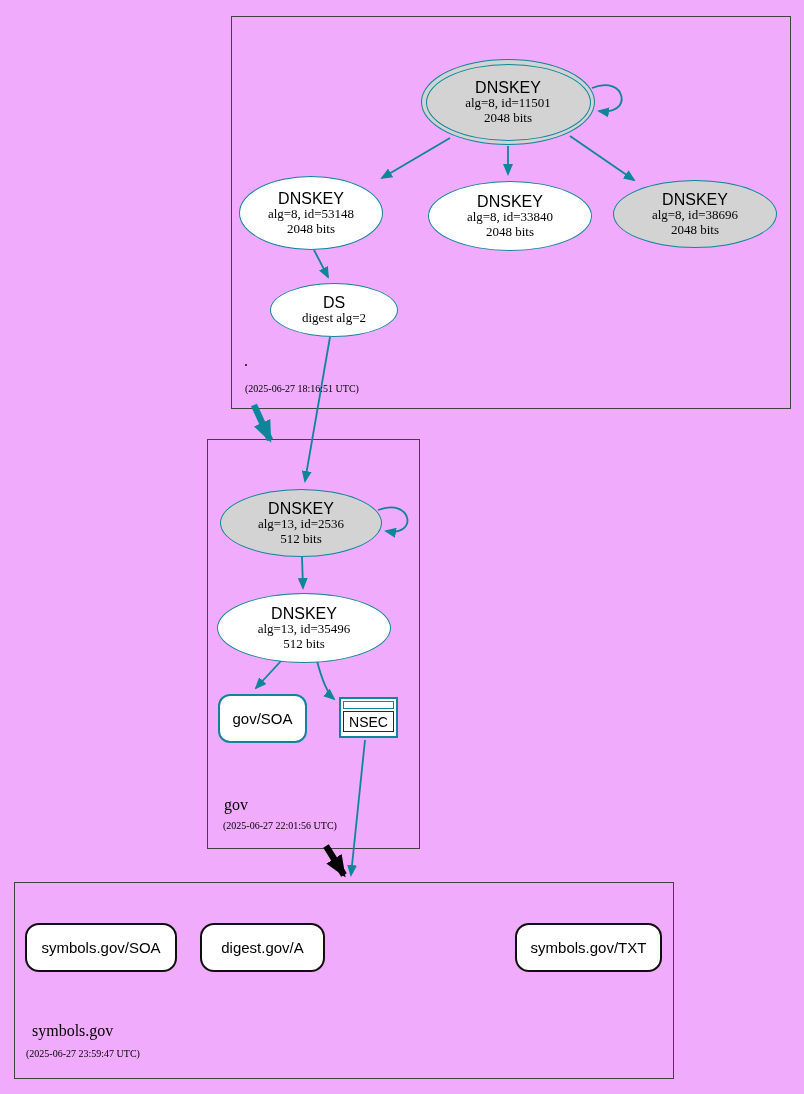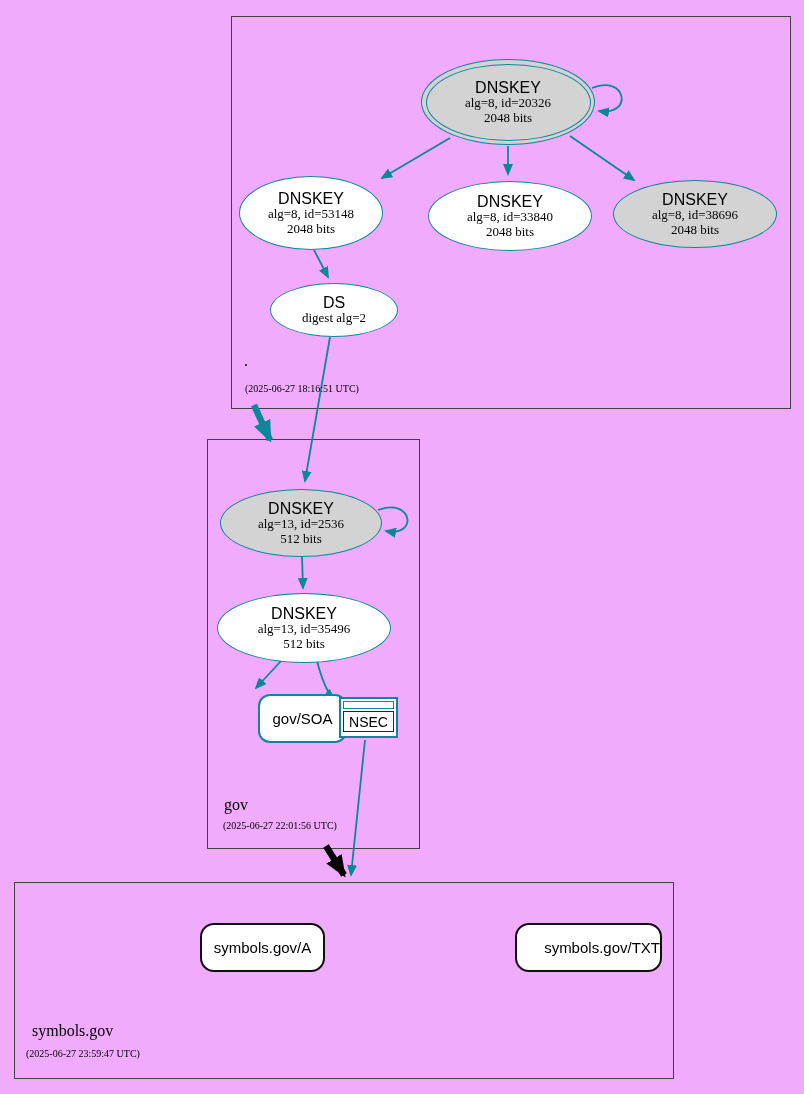--- a/index.html
+++ b/index.html
@@ -17,21 +17,21 @@
   .ellipse { border-radius:50%; border:1.8px solid #0d869c; }
   .double::after { content:""; position:absolute; inset:3.5px; border:1.7px solid #0d869c;
                    border-radius:50%; pointer-events:none; }
   .gray { background:#d3d3d3; }
   .white { background:#ffffff; }
   .nt { font-family:"Liberation Sans", sans-serif; font-size:16px; line-height:17px; color:#000; }
   .nd { font-family:"Liberation Serif", serif; font-size:13px; line-height:14.5px; color:#000; }
   .rr { border-radius:14px; border:2px solid #0f0f0f; background:#fff;
         font-family:"Liberation Sans", sans-serif; font-size:15px; color:#000; }
   .rr-teal { border-radius:12px; border:2px solid #0d869c; background:#fff;
-        font-family:"Liberation Sans", sans-serif; font-size:15px; color:#000;margin-left:40px; }
+        font-family:"Liberation Sans", sans-serif; font-size:15px; color:#000; }
   .nsec-node { border:2.5px solid #0d869c; background:#fff; padding:2px; display:block; }
   .nsec-top { height:8px; border:1.5px solid #0d869c; margin-bottom:2px; box-sizing:border-box; }
   .nsec-cell { border:1.5px solid #262626; box-sizing:border-box; height:21px;
         display:flex; align-items:center; justify-content:center;
         font-family:"Liberation Sans", sans-serif; font-size:14px; color:#000; }
   .zname { position:absolute; z-index:3; font-family:"Liberation Serif", serif;
         font-size:16px; color:#000; }
   .ztime { position:absolute; z-index:3; font-family:"Liberation Serif", serif;
         font-size:10px; color:#000; white-space:nowrap; }
 </style>
@@ -68,21 +68,21 @@
     <path d="M 378 510 C 412 497, 419 537, 386 531" fill="none" stroke="#0d869c" stroke-width="1.8" marker-end="url(#mt)"></path>
     <path d="M 302 557 L 303 588" fill="none" stroke="#0d869c" stroke-width="1.8" marker-end="url(#mt)"></path>
     <path d="M 281 661 L 256 688" fill="none" stroke="#0d869c" stroke-width="1.8" marker-end="url(#mt)"></path>
     <path d="M 317 661 C 322 680, 327 693, 334 699" fill="none" stroke="#0d869c" stroke-width="1.8" marker-end="url(#mt)"></path>
     <path d="M 365 740 L 351 875" fill="none" stroke="#0d869c" stroke-width="1.8" marker-end="url(#mt)"></path>
     <path d="M 326 846 L 344 875" fill="none" stroke="#000000" stroke-width="6.5" marker-end="url(#mkb)"></path>
   </svg>
 
   <div class="node ellipse gray double" style="left:421px; top:59px; width:174px; height:86px;">
     <div class="nt">DNSKEY</div>
-    <div class="nd">alg=8, id=20326</div>
+    <div class="nd">alg=8, id=11501</div>
     <div class="nd">2048 bits</div>
   </div>
 
   <div class="node ellipse white" style="left:239px; top:176px; width:144px; height:74px;">
     <div class="nt">DNSKEY</div>
     <div class="nd">alg=8, id=53148</div>
     <div class="nd">2048 bits</div>
   </div>
 
   <div class="node ellipse white" style="left:428px; top:181px; width:164px; height:70px;">
@@ -122,23 +122,26 @@
   </div>
 
   <div class="node nsec-node" style="left:339px; top:697px; width:59px; height:41px;">
     <div class="nsec-top"></div>
     <div class="nsec-cell">NSEC</div>
   </div>
 
   <div class="zname" style="left:224px; top:796px;">gov</div>
   <div class="ztime" style="left:223px; top:820px;">(2025-06-27 22:01:56 UTC)</div>
 
+  <div class="node rr" style="left:25px; top:923px; width:152px; height:49px;">
+    <span>symbols.gov/SOA</span>
+  </div>
   <div class="node rr" style="left:200px; top:923px; width:125px; height:49px;">
-    <span>symbols.gov/A</span>
+    <span>digest.gov/A</span>
   </div>
-  <div class="node rr" style="left:515px; top:923px; width:147px; height:49px;align-items:flex-end;">
+  <div class="node rr" style="left:515px; top:923px; width:147px; height:49px;">
     <span>symbols.gov/TXT</span>
   </div>
 
   <div class="zname" style="left:32px; top:1022px;">symbols.gov</div>
   <div class="ztime" style="left:26px; top:1048px;">(2025-06-27 23:59:47 UTC)</div>
 
 </div>
 
 </body></html>

